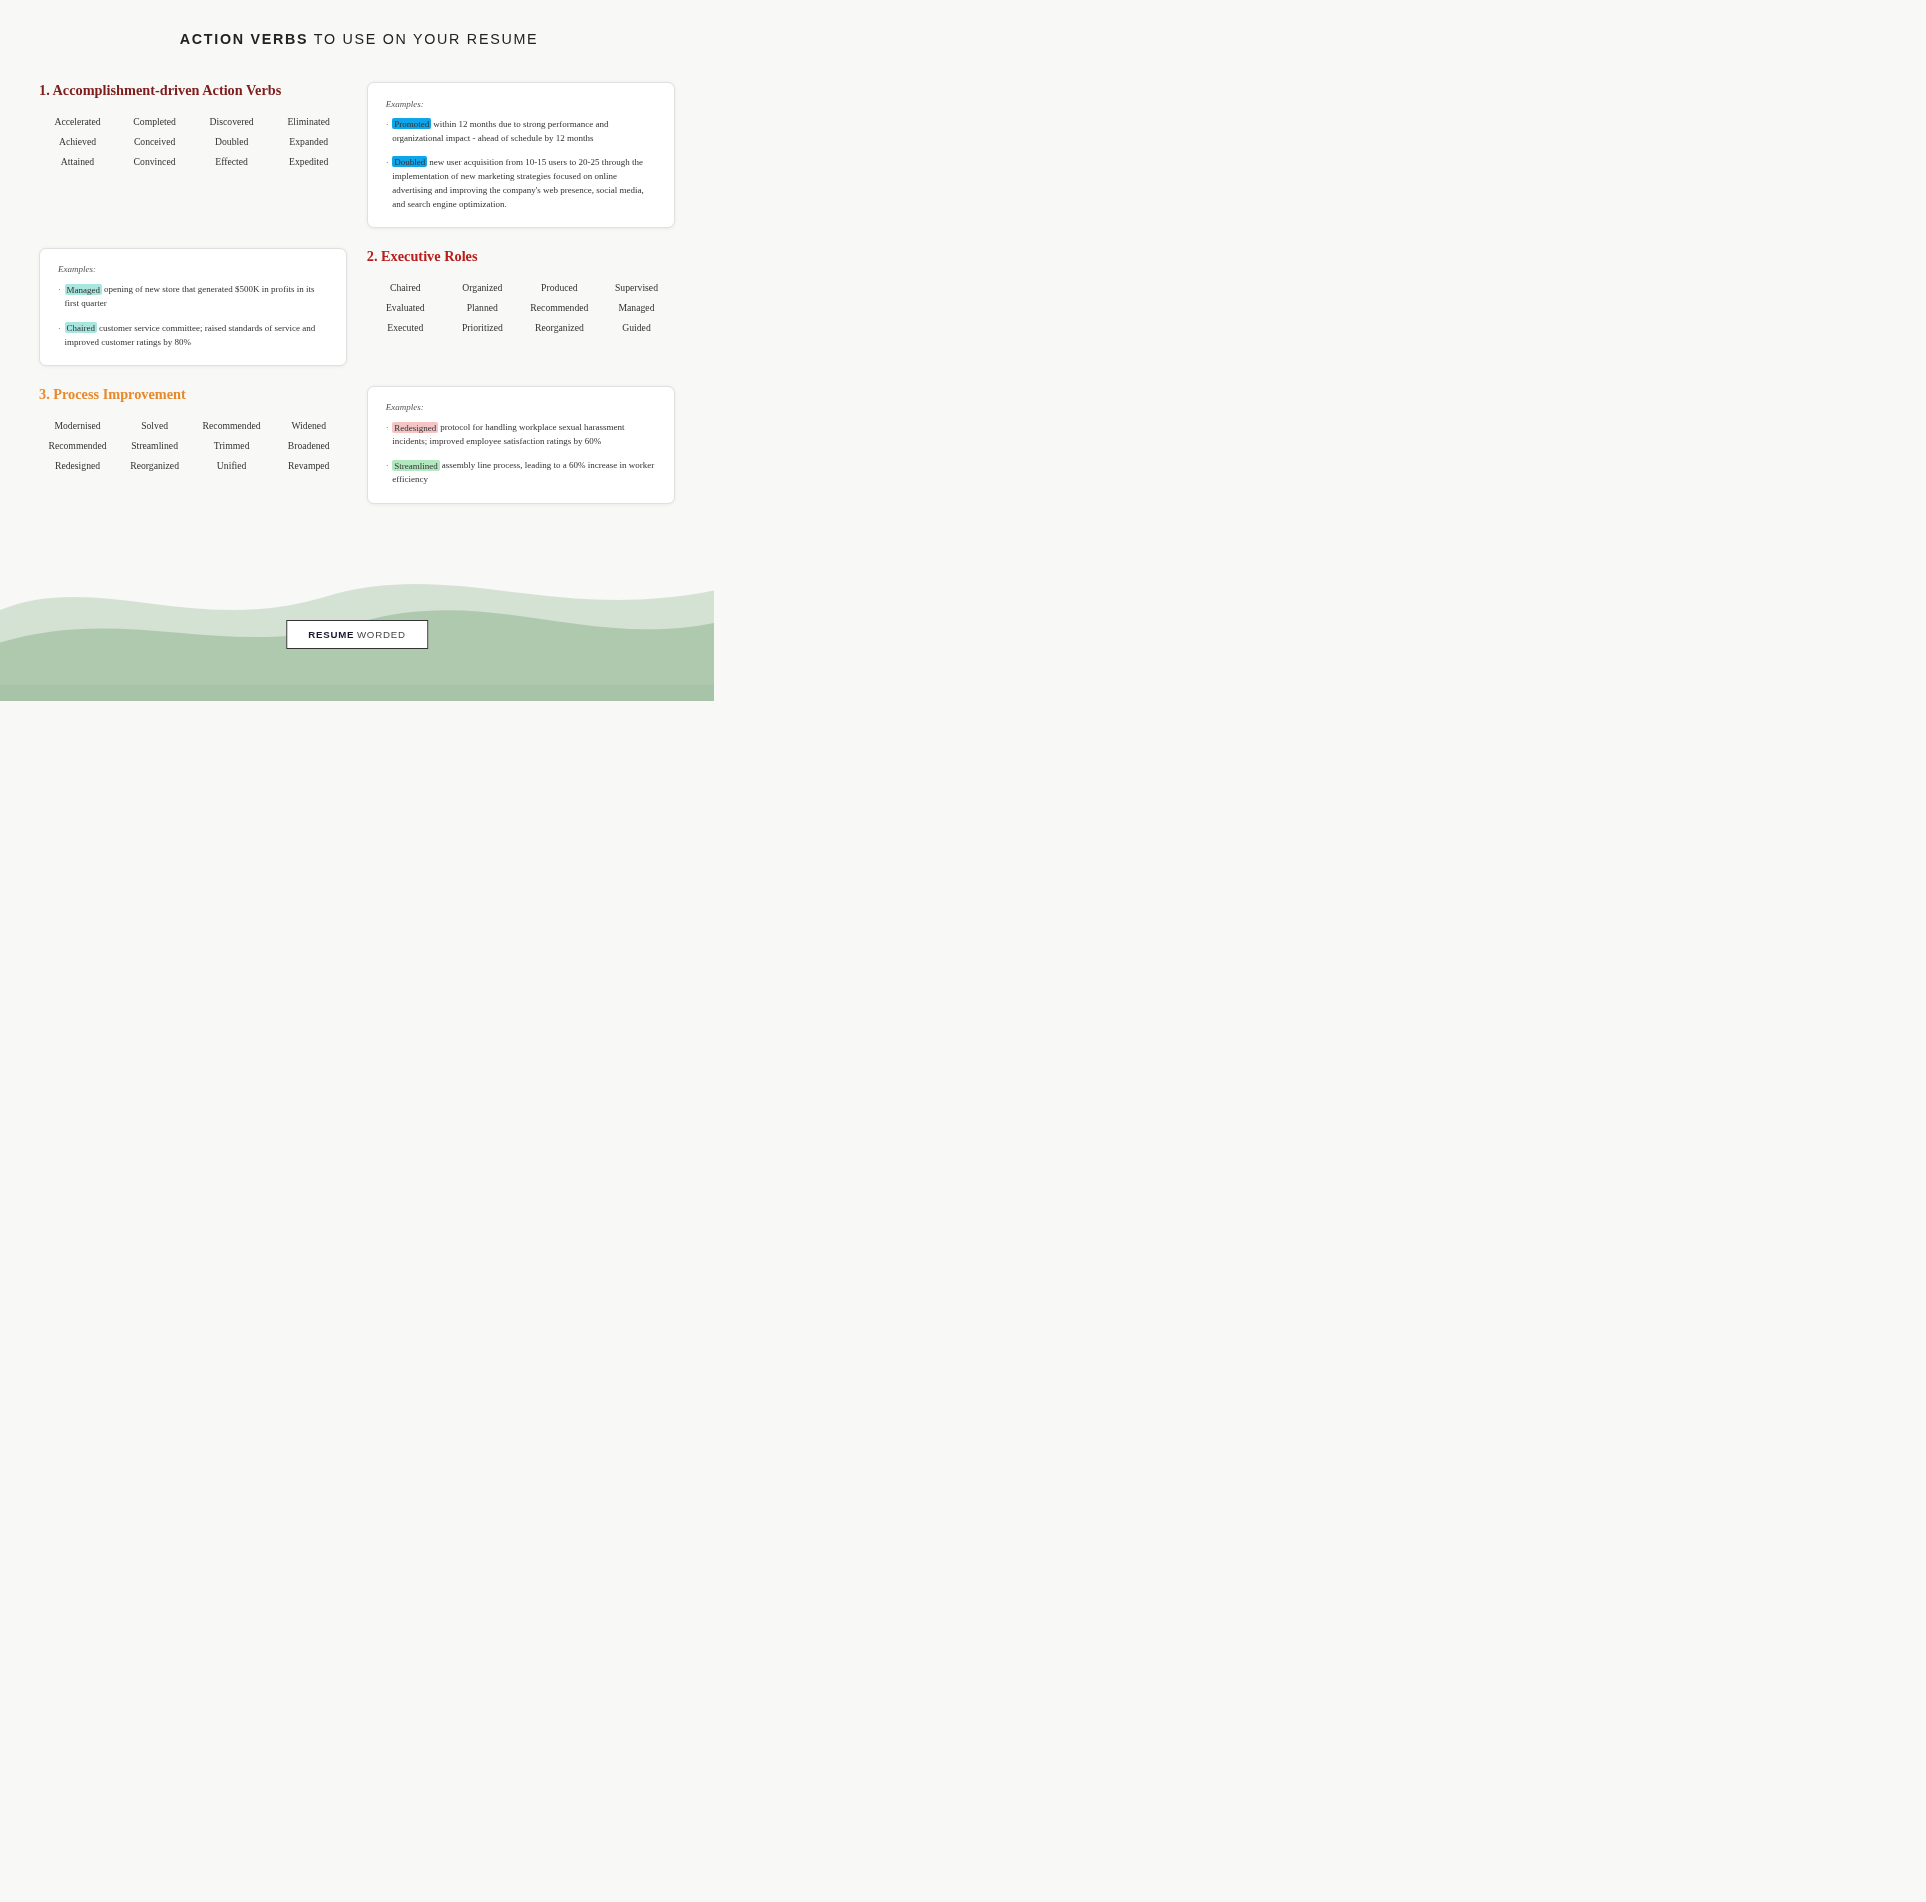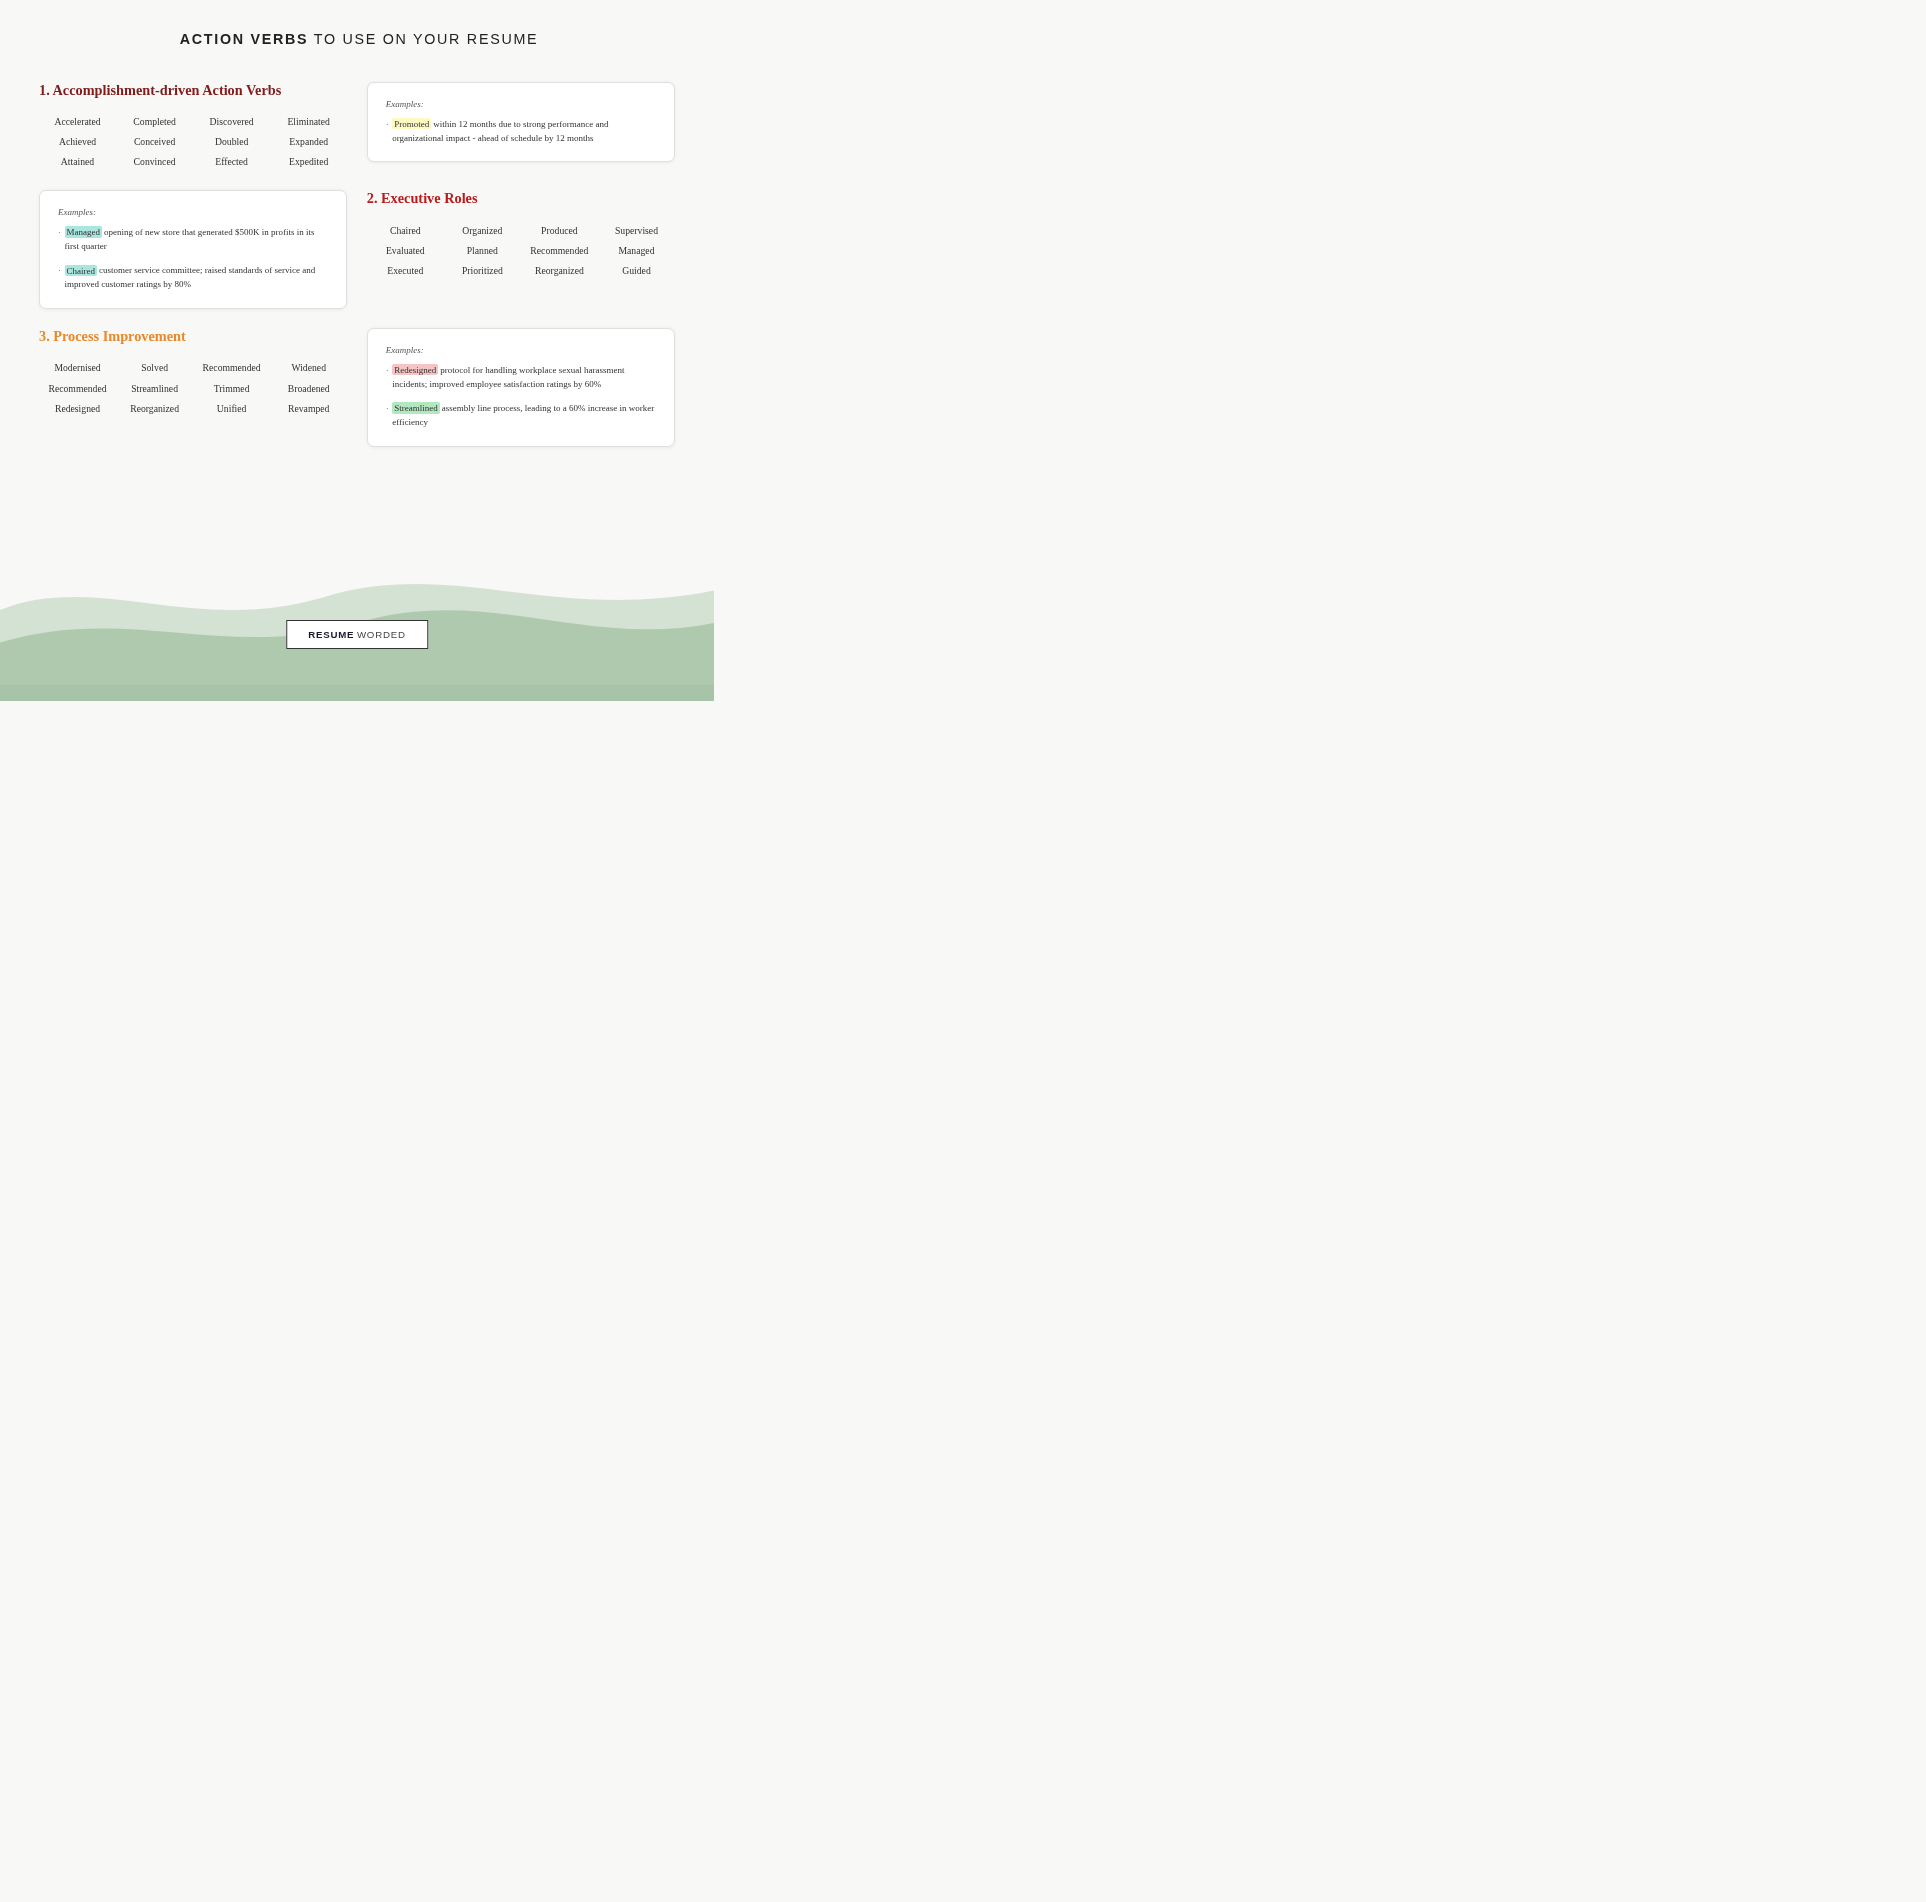--- a/index.html
+++ b/index.html
@@ -109,21 +109,21 @@
       top: 0;
       color: #555;
     }
 
     .highlight {
       display: inline;
       padding: 0.6px 1.9px;
       border-radius: 1.9px;
     }
 
-    .highlight-purple { background: #fef9c3; }
+    .highlight-purple { background: #0ea5e9; }
     .highlight-teal   { background: #a8e6df; }
     .highlight-pink   { background: #f5c5c5; }
     .highlight-green  { background: #b2e8c0; }
 
     
     .wave-container {
       position: absolute;
       bottom: 0;
       left: 0;
       width: 100%;
@@ -198,20 +198,23 @@
         <span>Expedited</span>
       </div>
     </div>
 
     <div class="col-right">
       <div class="example-box">
         <div class="example-label">Examples:</div>
         <div class="example-item">
           <span class="highlight highlight-purple">Promoted</span> within 12 months due to strong performance and organizational impact - ahead of schedule by 12 months
         </div>
+        <div class="example-item">
+          <span class="highlight highlight-purple">Doubled</span> new user acquisition from 10-15 users to 20-25 through the implementation of new marketing strategies focused on online advertising and improving the company's web presence, social media, and search engine optimization.
+        </div>
       </div>
     </div>
   </div>
 
   <div class="row">
 
     <div class="col-left">
       <div class="example-box">
         <div class="example-label">Examples:</div>
         <div class="example-item">

